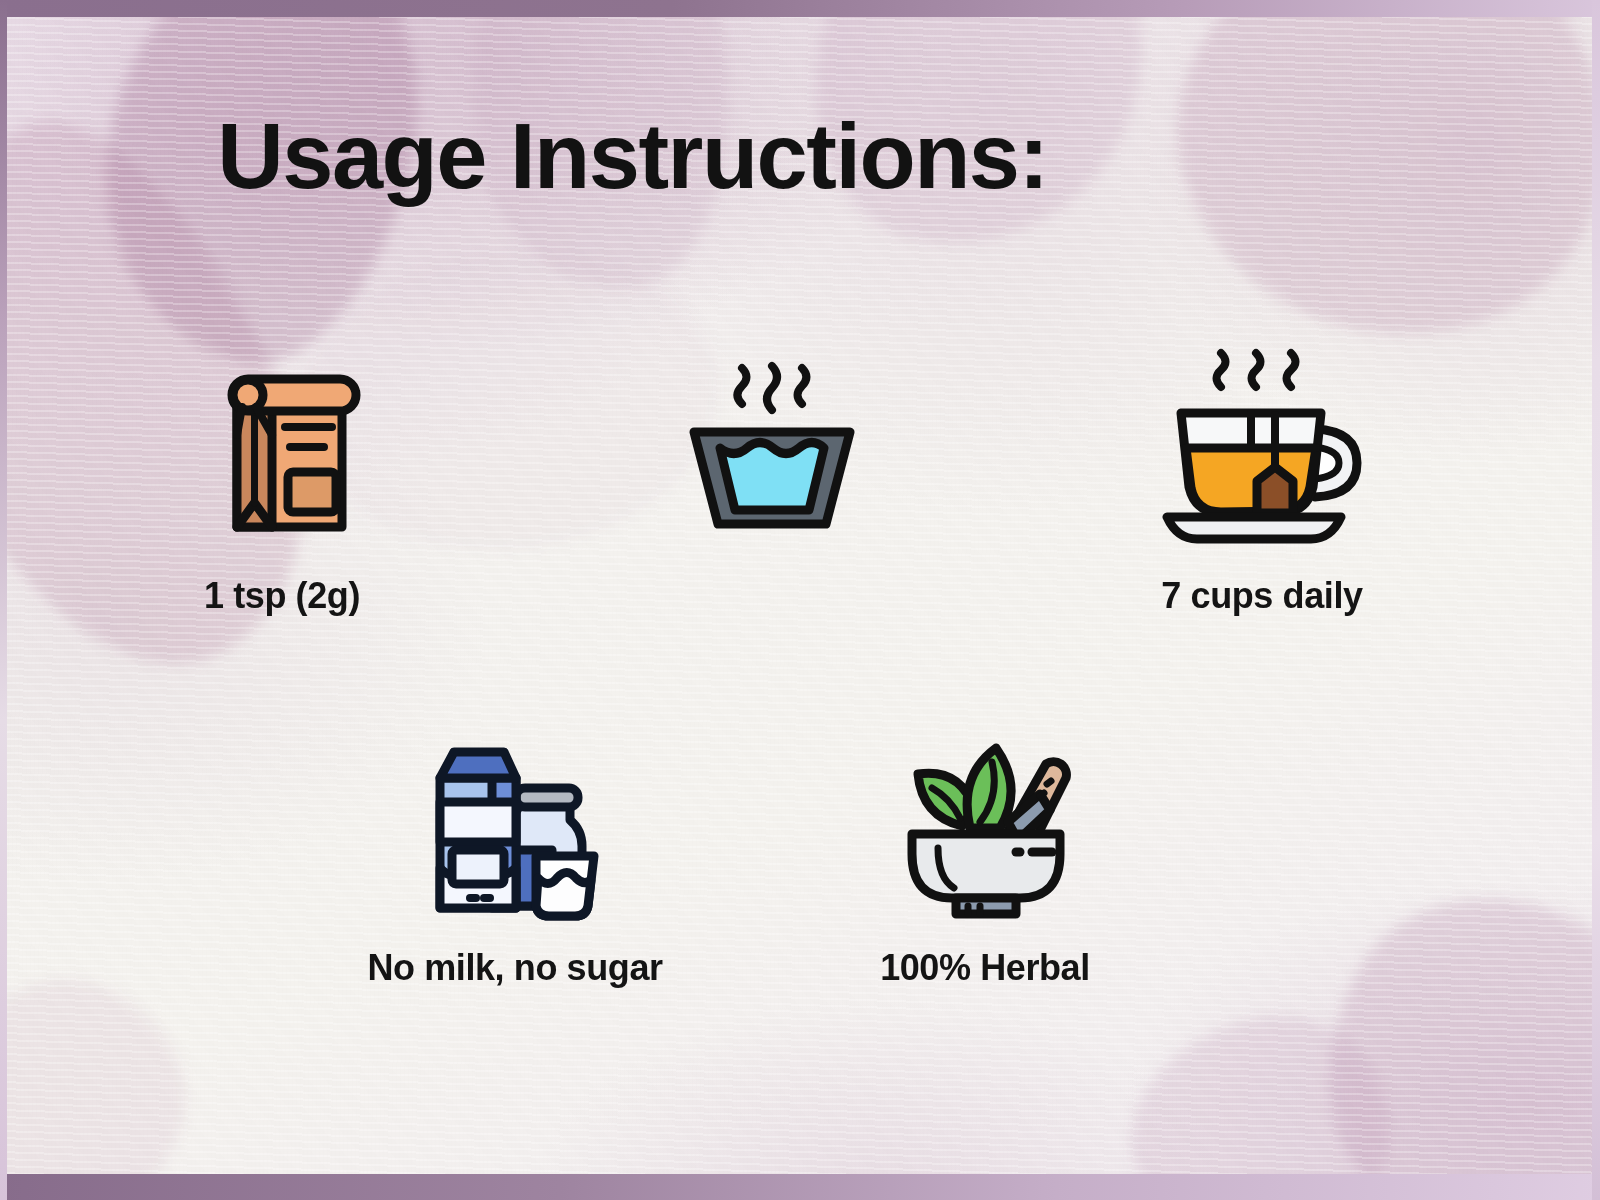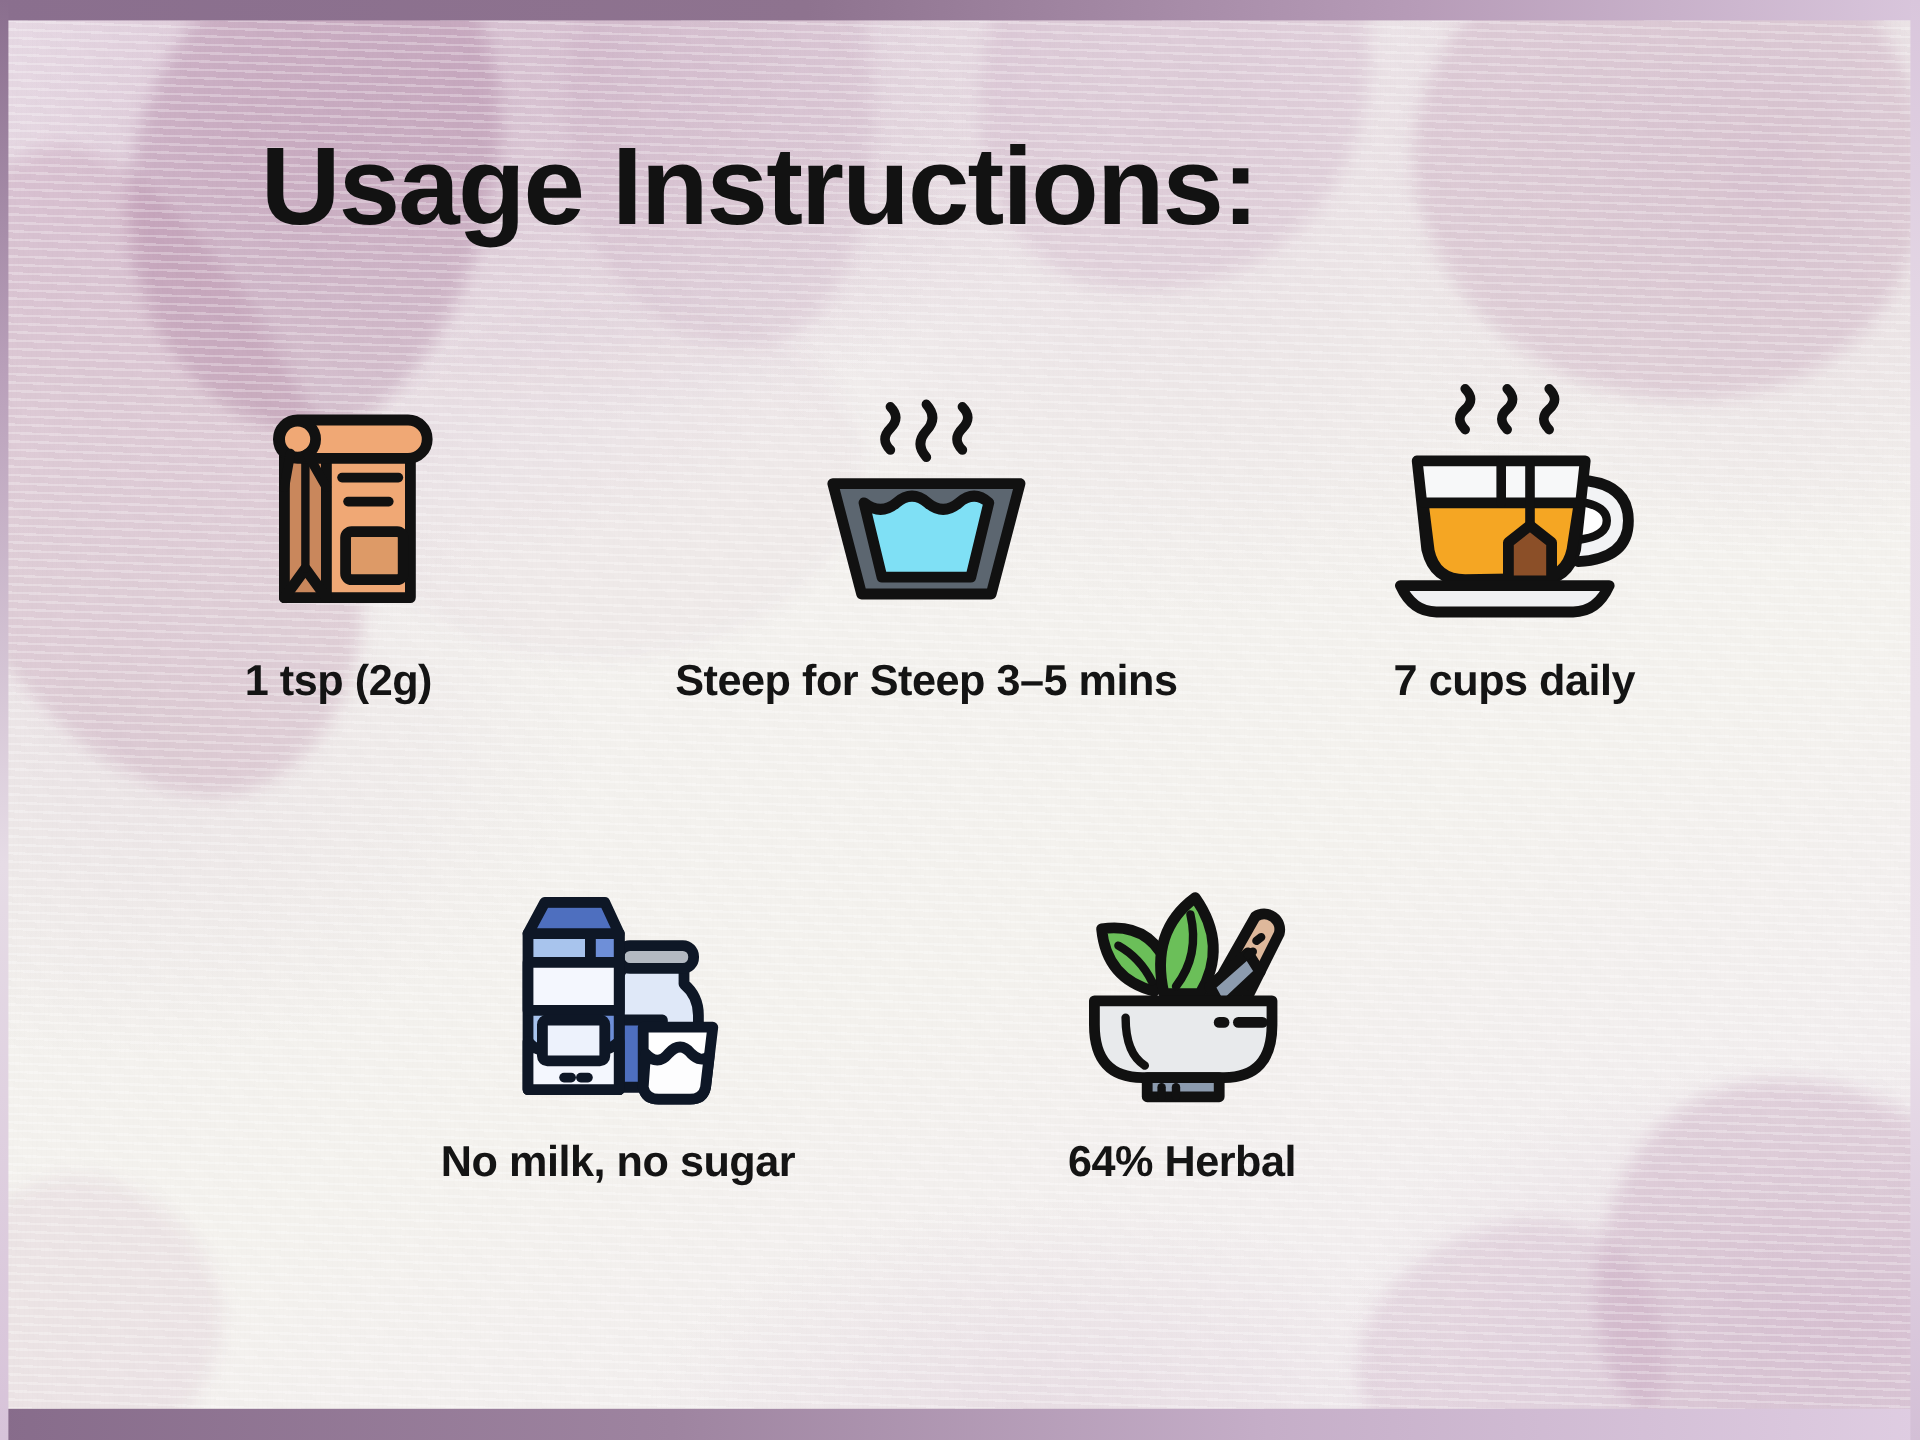--- a/index.html
+++ b/index.html
@@ -111,21 +111,21 @@
     color: #121212;
     line-height: 1;
     white-space: nowrap;
   }
 
   .grid-row {
     position: absolute;
     display: flex;
     justify-content: center;
   }
-  #row-top    { left: 0; top: 318px; width: 1544px; gap: 160px; justify-content: center; }
+  #row-top    { left: 0; top: 347px; width: 1544px; gap: 160px; justify-content: center; }
   #row-bottom { left: 0; top: 725px; width: 1500px; gap: 140px; }
 
   .step {
     width: 330px;
     display: flex;
     flex-direction: column;
     align-items: center;
   }
   .icon-box {
     height: 200px;
@@ -212,21 +212,20 @@
             <path d="M130 52 q-9 -9 0 -18 q9 -9 0 -18" fill="none" stroke-width="8"></path>
 
             <path d="M22 80 L46 172 L154 172 L178 80 Z" fill="#5C6670"></path>
 
             <path d="M48 96
                      q14 11 27 0 q13 -11 26 0 q13 11 26 0 q13 -11 25 0
                      L137 158 L63 158 Z" fill="#7FE0F5"></path>
           </g>
         </svg>
       </div>
-      <div class="step-label">Steep for Steep 3–5 mins</div>
     </div>
 
     <div class="step">
       <div class="icon-box">
         <svg width="215" height="200" viewBox="0 0 215 200">
           <g stroke="#111" stroke-width="9" stroke-linecap="round" stroke-linejoin="round">
 
             <path d="M66 40 q-9 -9 0 -17 q9 -8 0 -17" fill="none" stroke-width="8"></path>
             <path d="M101 40 q-9 -9 0 -17 q9 -8 0 -17" fill="none" stroke-width="8"></path>
             <path d="M136 40 q-9 -9 0 -17 q9 -8 0 -17" fill="none" stroke-width="8"></path>
@@ -314,17 +313,17 @@
 
             <path d="M128 122 L132 122" fill="none" stroke-width="9"></path>
             <path d="M144 122 L164 122" fill="none" stroke-width="9"></path>
 
             <path d="M68 168 L128 168 L128 184 L68 184 Z" fill="#8C9BAE"></path>
             <path d="M80 176 L80 184" fill="none" stroke-width="7"></path>
             <path d="M92 176 L92 184" fill="none" stroke-width="7"></path>
           </g>
         </svg>
       </div>
-      <div class="step-label">64% Herbal</div>
+      <div class="step-label">100% Herbal</div>
     </div>
   </div>
 
 </div>
 
 </body></html>

